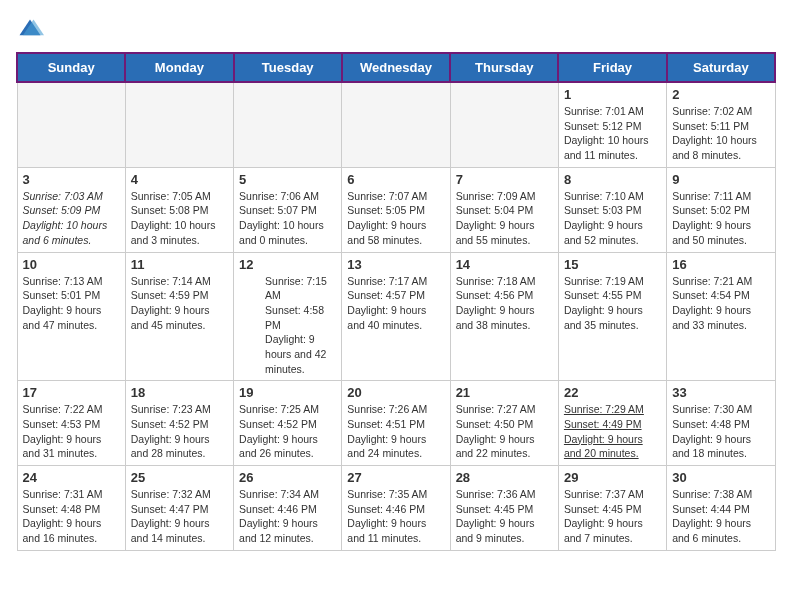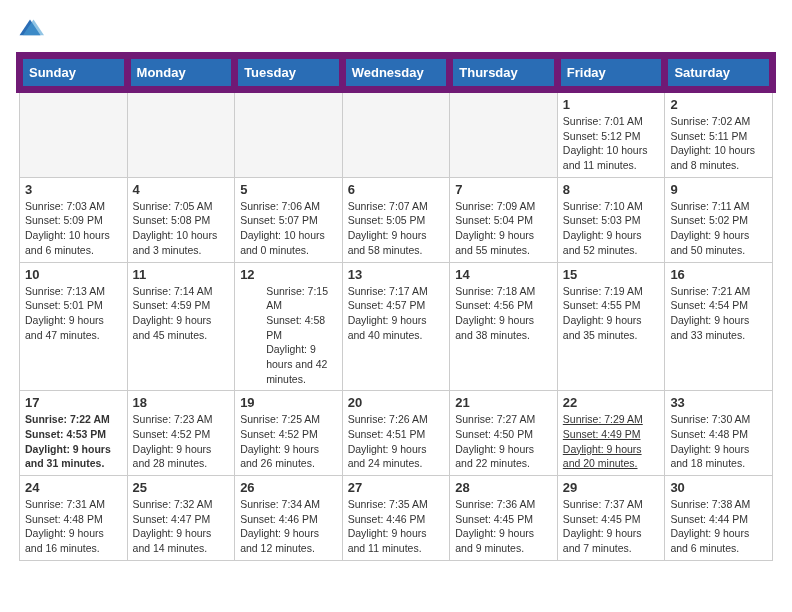--- a/index.html
+++ b/index.html
@@ -52,24 +52,24 @@
       font-size: 16px;
       color: #555;
     }
     .calendar {
       width: 100%;
       border-collapse: collapse;
     }
     .calendar th {
       background-color: #2a6db5;
       color: #fff;
-      text-align: left;
+      text-align: center;
       padding: 6px 6px;
       font-size: 13px;
-      border: 7px solid #701a75;
+      border: 2px solid #701a75;
     }
     .calendar td {
       border: 1px solid #ccc;
       vertical-align: top;
       padding: 4px 5px;
       width: calc(100% / 7);
       min-height: 80px;
       font-size: 11px;
       color: #333;
       background: #fff;
@@ -136,21 +136,21 @@
         <td>
           <div class="day-number">2</div>
           <div class="day-info" style="white-space: pre-line;">Sunrise: 7:02 AM
 Sunset: 5:11 PM
 Daylight: 10 hours and 8 minutes.</div>
         </td>
       </tr>
       <tr>
         <td>
           <div class="day-number">3</div>
-          <div class="day-info" style="white-space: pre-line;">Sunrise: 7:03 AM
+          <div class="day-info" style="white-space: pre-line; font-style: italic;">Sunrise: 7:03 AM
 Sunset: 5:09 PM
 Daylight: 10 hours and 6 minutes.</div>
         </td>
         <td>
           <div class="day-number">4</div>
           <div class="day-info" style="white-space: pre-line;">Sunrise: 7:05 AM
 Sunset: 5:08 PM
 Daylight: 10 hours and 3 minutes.</div>
         </td>
         <td>
@@ -224,21 +224,21 @@
         <td>
           <div class="day-number">16</div>
           <div class="day-info" style="white-space: pre-line;">Sunrise: 7:21 AM
 Sunset: 4:54 PM
 Daylight: 9 hours and 33 minutes.</div>
         </td>
       </tr>
       <tr>
         <td>
           <div class="day-number">17</div>
-          <div class="day-info" style="white-space: pre-line; font-weight: bold;">Sunrise: 7:22 AM
+          <div class="day-info" style="white-space: pre-line;">Sunrise: 7:22 AM
 Sunset: 4:53 PM
 Daylight: 9 hours and 31 minutes.</div>
         </td>
         <td>
           <div class="day-number">18</div>
           <div class="day-info" style="white-space: pre-line;">Sunrise: 7:23 AM
 Sunset: 4:52 PM
 Daylight: 9 hours and 28 minutes.</div>
         </td>
         <td>

